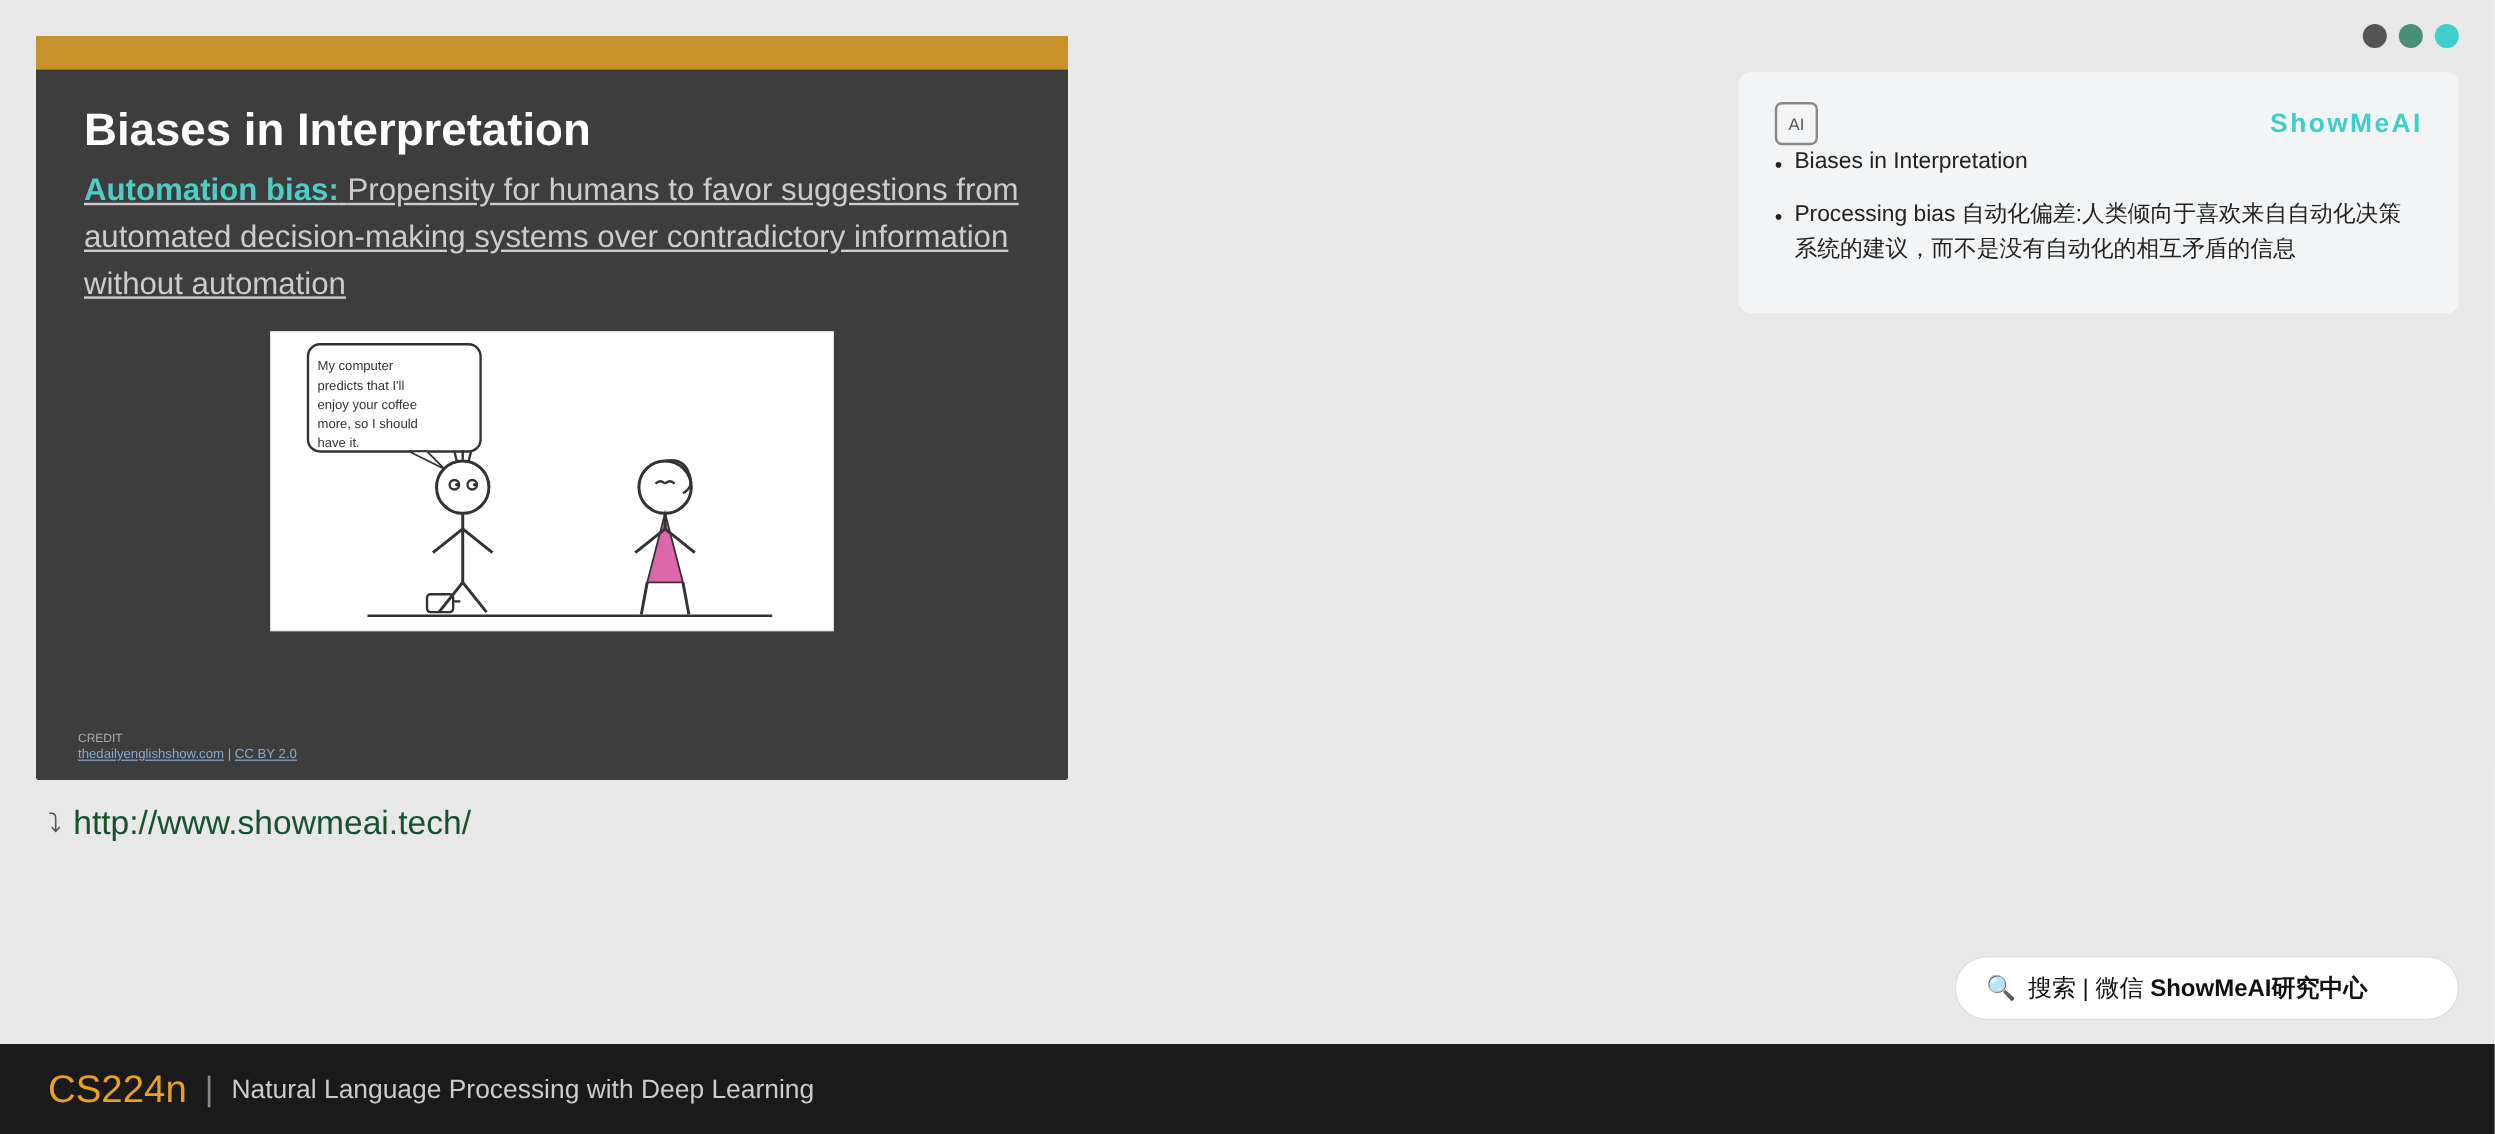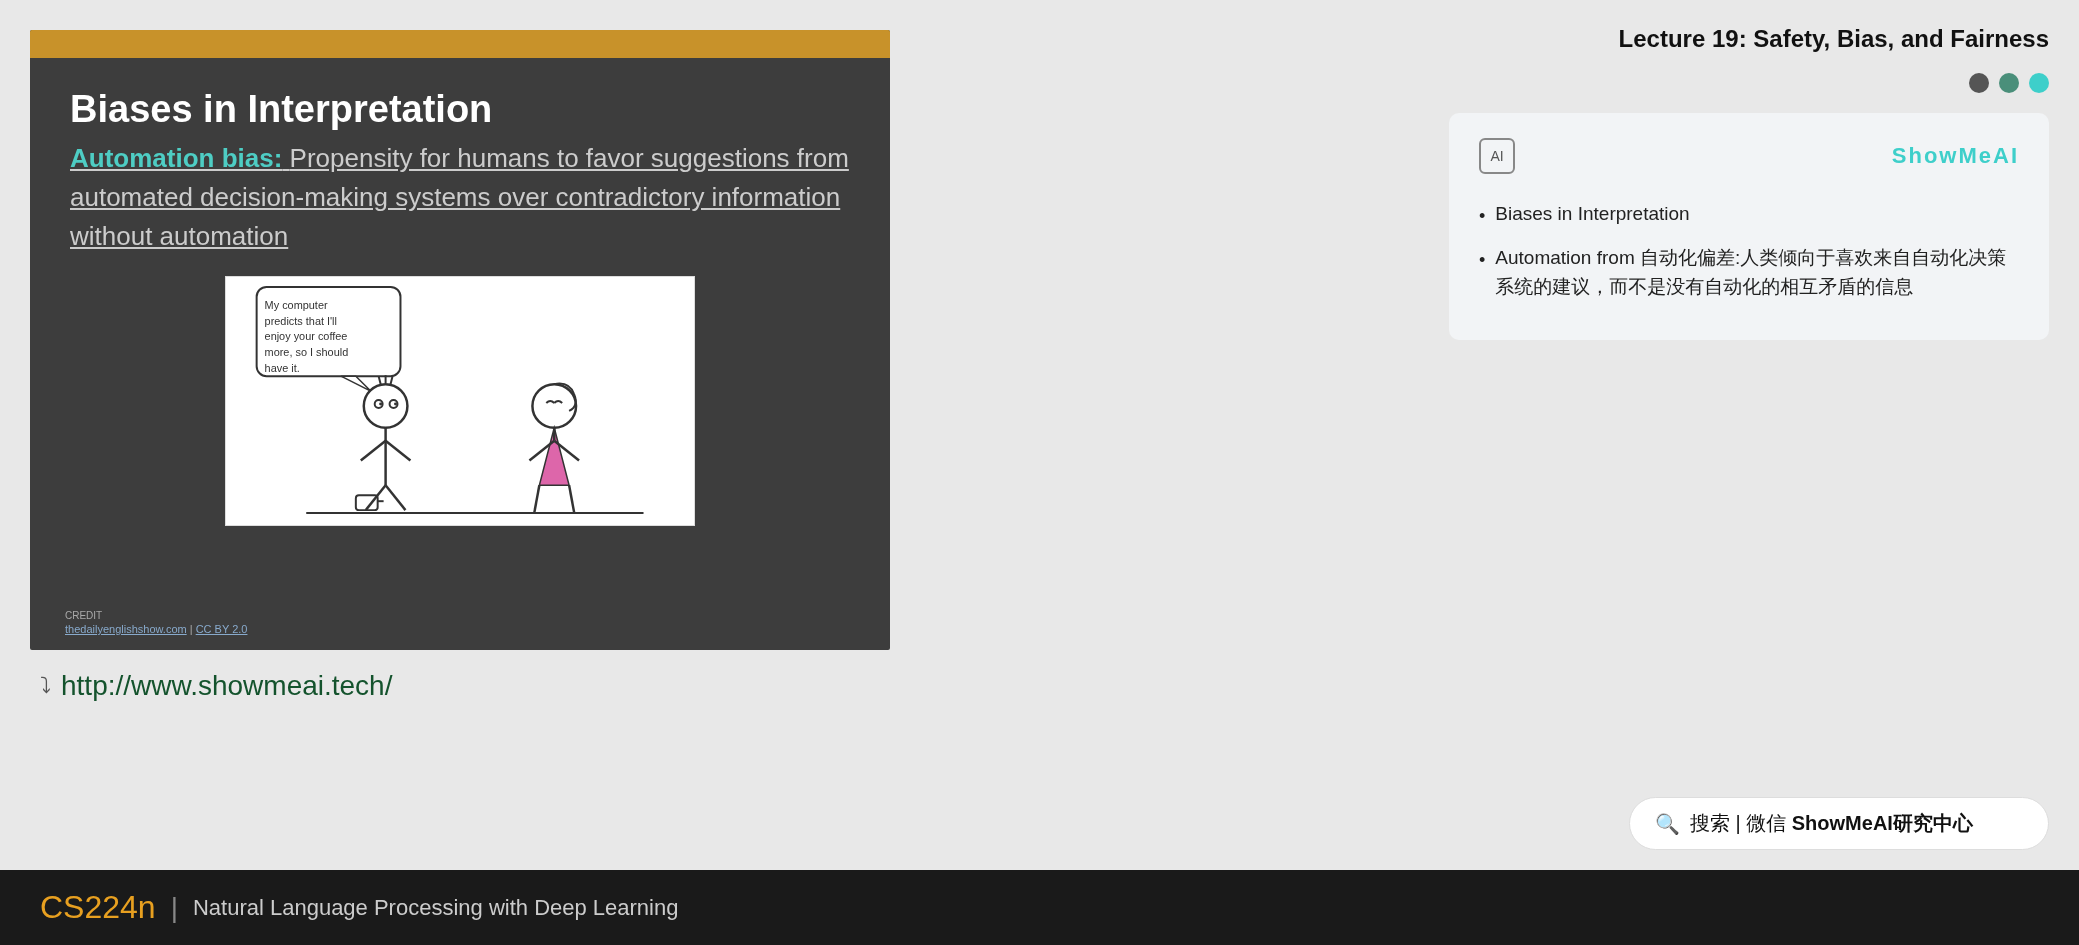--- a/index.html
+++ b/index.html
@@ -168,21 +168,21 @@
       padding: 25px 30px;
       width: 100%;
       max-width: 600px;
       position: relative;
     }
 
     .ai-card-header {
       display: flex;
       justify-content: space-between;
       align-items: center;
-      margin-bottom: 26px;
+      margin-bottom: 0;
     }
 
     .ai-icon {
       width: 36px;
       height: 36px;
       border: 2px solid #888;
       border-radius: 6px;
       display: flex;
       align-items: center;
       justify-content: center;
@@ -381,42 +381,39 @@
     </div>
 
     <div class="url-bar">
       <span class="url-icon">⤵</span>
       <span class="url-text">http://www.showmeai.tech/</span>
     </div>
   </div>
 
   <div class="right-panel">
 
-    <div class="lecture-title-area">
-      <span class="lecture-title">Lecture 19: Safety, Bias, and Fairness</span>
-    </div>
 
     <div class="dots-area">
       <div class="dot dot-dark"></div>
       <div class="dot dot-green"></div>
       <div class="dot dot-teal"></div>
     </div>
 
     <div class="ai-card">
       <div class="ai-card-header">
         <div class="ai-icon">AI</div>
         <span class="show-me-ai-brand">ShowMeAI</span>
       </div>
       <div class="ai-card-bullet">
         <span class="bullet-dot">•</span>
         <span>Biases in Interpretation</span>
       </div>
       <div class="ai-card-bullet">
         <span class="bullet-dot">•</span>
-        <span>Automation from 自动化偏差:人类倾向于喜欢来自自动化决策系统的建议，而不是没有自动化的相互矛盾的信息</span>
+        <span>Processing bias 自动化偏差:人类倾向于喜欢来自自动化决策系统的建议，而不是没有自动化的相互矛盾的信息</span>
       </div>
     </div>
 
     <div class="search-bar">
       <span class="search-icon">🔍</span>
       <span class="search-text">
         <span>搜索 | 微信 </span><strong>ShowMeAI研究中心</strong>
       </span>
     </div>
   </div>

